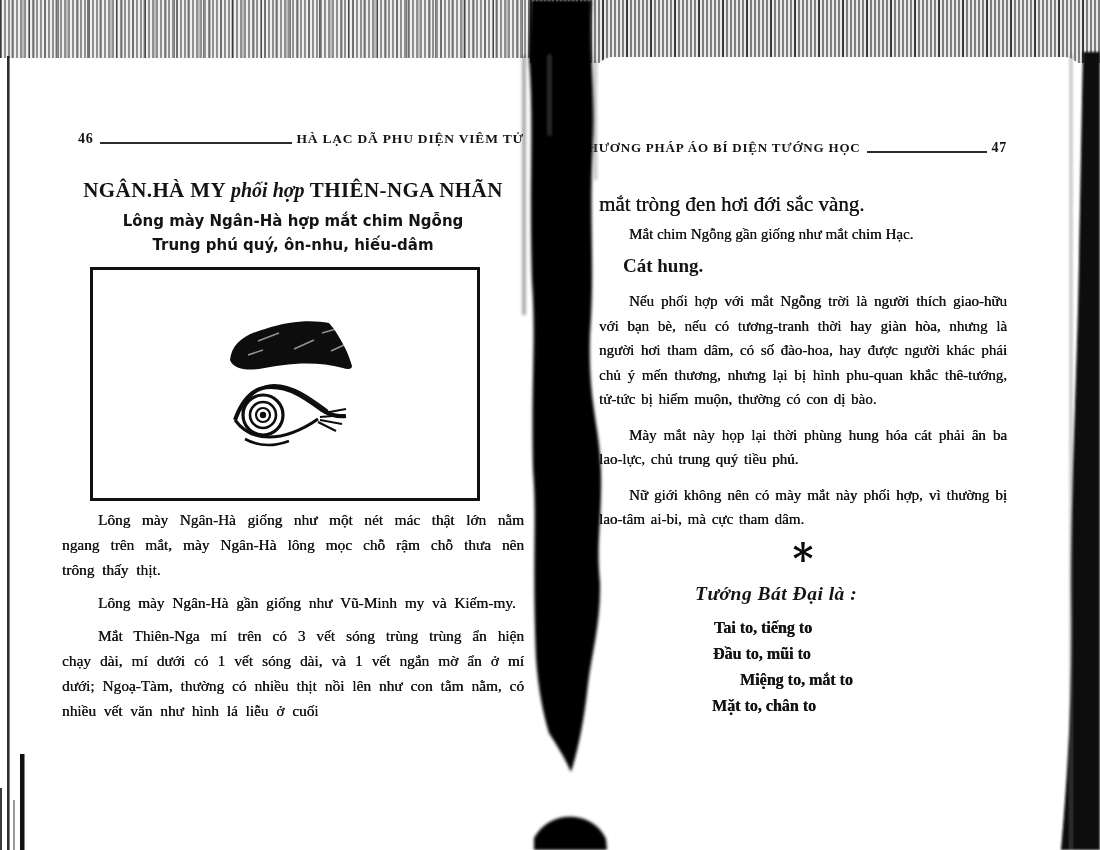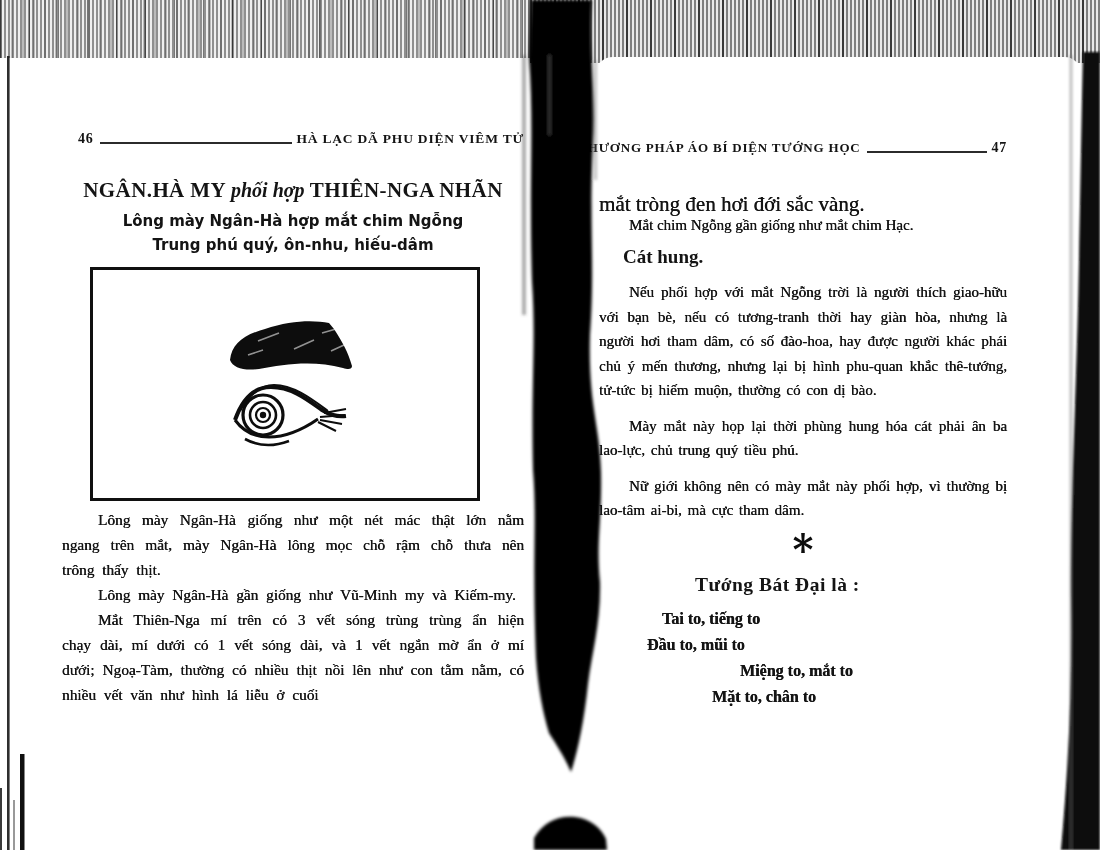--- a/index.html
+++ b/index.html
@@ -39,32 +39,32 @@
   .right-col .runhead{margin-left:-20px;}
   .main-title{margin-top:30px;text-align:center;font-weight:bold;font-size:21px;line-height:26px;letter-spacing:0.4px;white-space:nowrap;}
   .main-title .conn{font-style:italic;font-size:20px;font-weight:bold;letter-spacing:0;}
   .subtitle{margin-top:6px;text-align:center;font-family:"DejaVu Sans","Liberation Sans",sans-serif;font-weight:bold;font-size:15px;line-height:24px;}
   .figure-frame{
     margin:10px 0 0 28px;width:384px;height:228px;border:3px solid #101010;background:#fff;
   }
   .sect-head{font-weight:bold;font-size:19px;line-height:26px;margin:14px 0 0 28px;}
   .para{margin:6px 0 0 0;font-size:15.3px;line-height:25px;text-align:justify;text-indent:36px;
         word-spacing:4px;text-shadow:0.3px 0 0 currentColor;}
-  .left-col .para + .para{margin-top:0;}
+  .left-col .para + .para{margin-top:8px;}
   .right-col .para{text-indent:30px;word-spacing:2px;line-height:24.5px;font-size:15px;}
   .cont-line{margin-top:36px;font-size:21px;text-shadow:0.3px 0 0 currentColor;}
-  .ind-line{font-size:15px;text-indent:30px;text-shadow:0.3px 0 0 currentColor;}
+  .ind-line{margin-top:9px;font-size:15px;text-indent:30px;text-shadow:0.3px 0 0 currentColor;}
   .sect-head2{font-weight:bold;font-size:19px;line-height:24px;margin:11px 0 0 24px;}
   .right-col .para.p1{margin-top:10px;}
   .right-col .para.pn{margin-top:11px;}
   .ornament{margin-top:9px;text-align:center;height:22px;}
-  .sub-head{font-weight:bold;font-size:19.5px;line-height:26px;margin:18px 0 0 96px;letter-spacing:0.5px;}
+  .sub-head{font-weight:bold;font-size:19.5px;line-height:26px;margin:18px 0 0 96px;letter-spacing:0.5px;font-style:italic;}
   .biglist{margin-top:8px;font-weight:bold;font-size:16px;line-height:26px;text-shadow:0.3px 0 0 currentColor;}
-  .biglist div:nth-child(1){margin-left:63px;}
-  .biglist div:nth-child(2){margin-left:48px;}
+  .biglist div:nth-child(1){margin-left:115px;}
+  .biglist div:nth-child(2){margin-left:114px;}
   .biglist div:nth-child(3){margin-left:141px;}
   .biglist div:nth-child(4){margin-left:113px;}
   
   .artifact-overlay{position:absolute;left:0;top:0;z-index:6;pointer-events:none;}
 </style>
 </head>
 <body>
 
 <div class="stripe-band"></div>
 <div class="stripe-band-right"></div>

